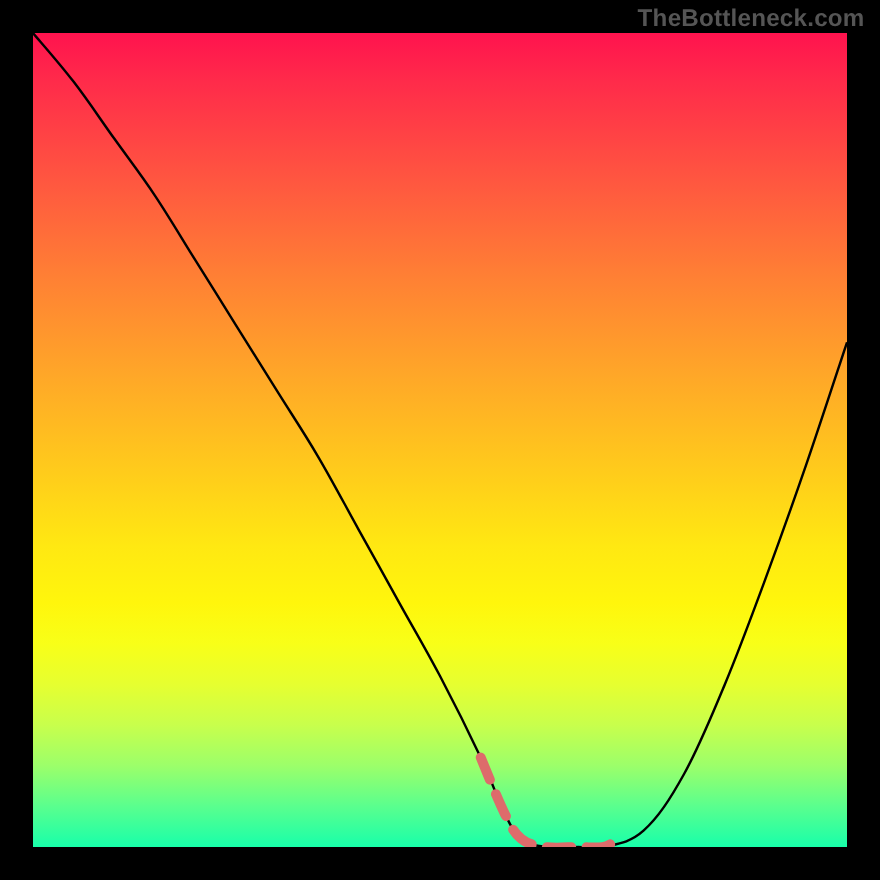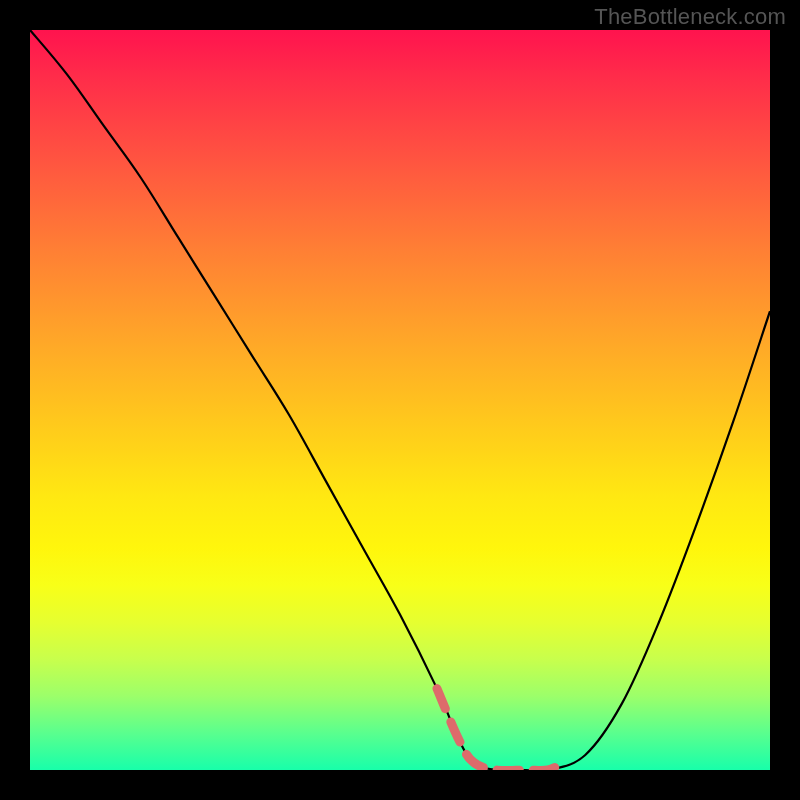--- a/index.html
+++ b/index.html
@@ -16,21 +16,21 @@
     width: 800px;
     height: 800px;
     background: #000;
   }
   .watermark {
     position: absolute;
     top: 4px;
     right: 14px;
     color: #555;
     font-size: 22px;
-    font-weight: 400;
+    font-weight: 700;
     letter-spacing: 0.2px;
     z-index: 10;
   }
   .plot-area {
     position: absolute;
     left: 30px;
     top: 30px;
     width: 740px;
     height: 740px;
   }

